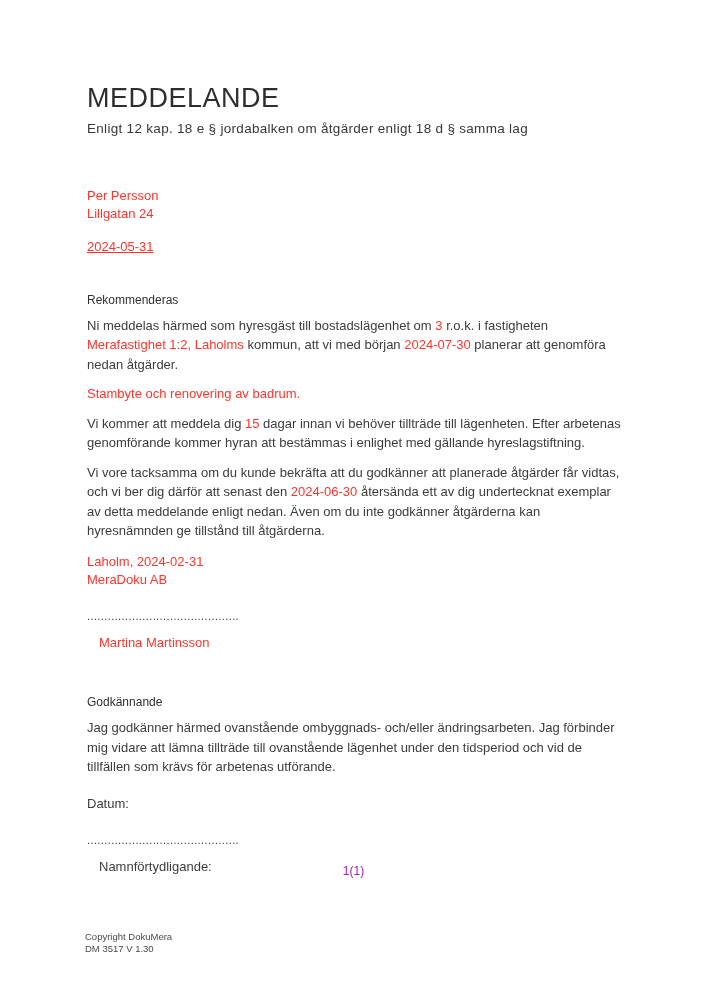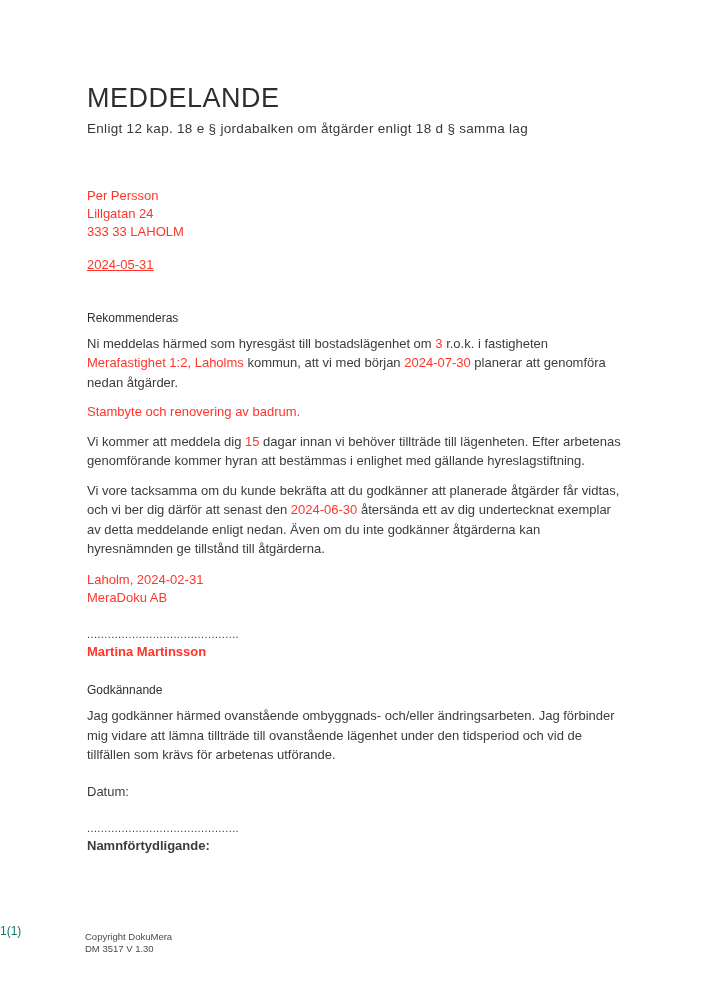--- a/index.html
+++ b/index.html
@@ -76,39 +76,38 @@
     font-size: 11px;
     letter-spacing: 0.4px;
     line-height: 11px;
     color: #3c3c3c;
     margin: 22px 0 3px 0;
     white-space: nowrap;
   }
   .sig-name {
     font-size: 13px;
     line-height: 18px;
-    margin: 0;
-    font-weight: bold;
+    margin: 12px;
   }
   .approval-heading {
-    margin-top: 22px;
+    margin-top: 43px;
   }
   .label-line {
     font-size: 13px;
     line-height: 18px;
     margin: 18px 0 0 0;
   }
   .footer-pageno {
     position: absolute;
-    top: 924px;
+    top: 864px;
     left: 0;
     width: 707px;
-    text-align: left;
+    text-align: center;
     font-size: 12px;
-    color: #0f766e;
+    color: #a21caf;
   }
   .footer-copy {
     position: absolute;
     top: 931px;
     left: 85px;
     font-size: 9.5px;
     line-height: 12px;
     color: #4a4a4a;
   }
 </style>
@@ -117,21 +116,20 @@
 
 <div class="page">
   <div class="content">
 
     <h1 class="doc-title">MEDDELANDE</h1>
     <p class="doc-subtitle">Enligt 12 kap. 18 e § jordabalken om åtgärder enligt 18 d § samma lag</p>
 
     <div class="recipient red">
       <div>Per Persson</div>
       <div>Lillgatan 24</div>
-      <div>333 33 LAHOLM</div>
     </div>
 
     <div class="doc-date red">2024-05-31</div>
 
     <h2 class="section-heading">Rekommenderas</h2>
 
     <p class="para"><span>Ni meddelas härmed som hyresgäst till bostadslägenhet om </span><span class="red">3</span><span> r.o.k. i fastigheten </span><span class="red">Merafastighet 1:2, Laholms</span><span> kommun, att vi med början </span><span class="red">2024-07-30</span><span> planerar att genomföra nedan åtgärder.</span></p>
 
     <p class="para red">Stambyte och renovering av badrum.</p>
 

